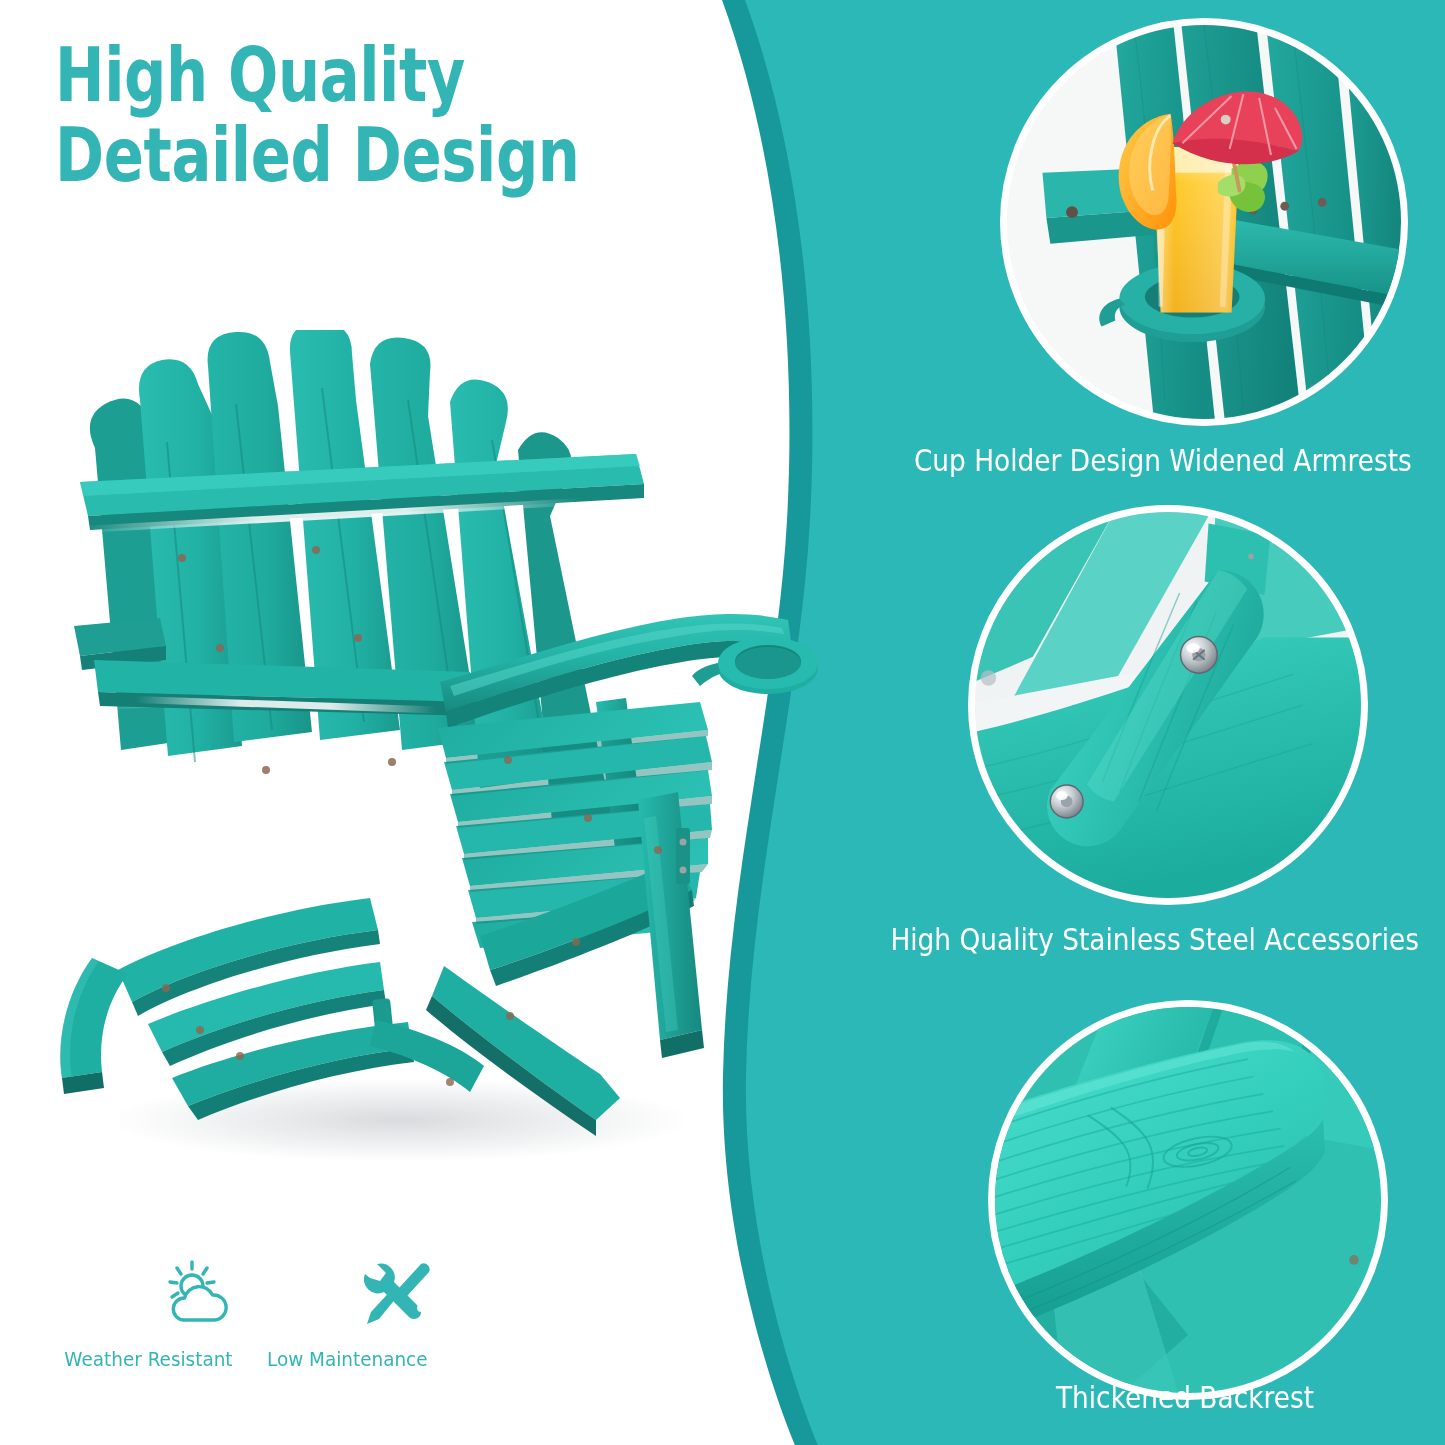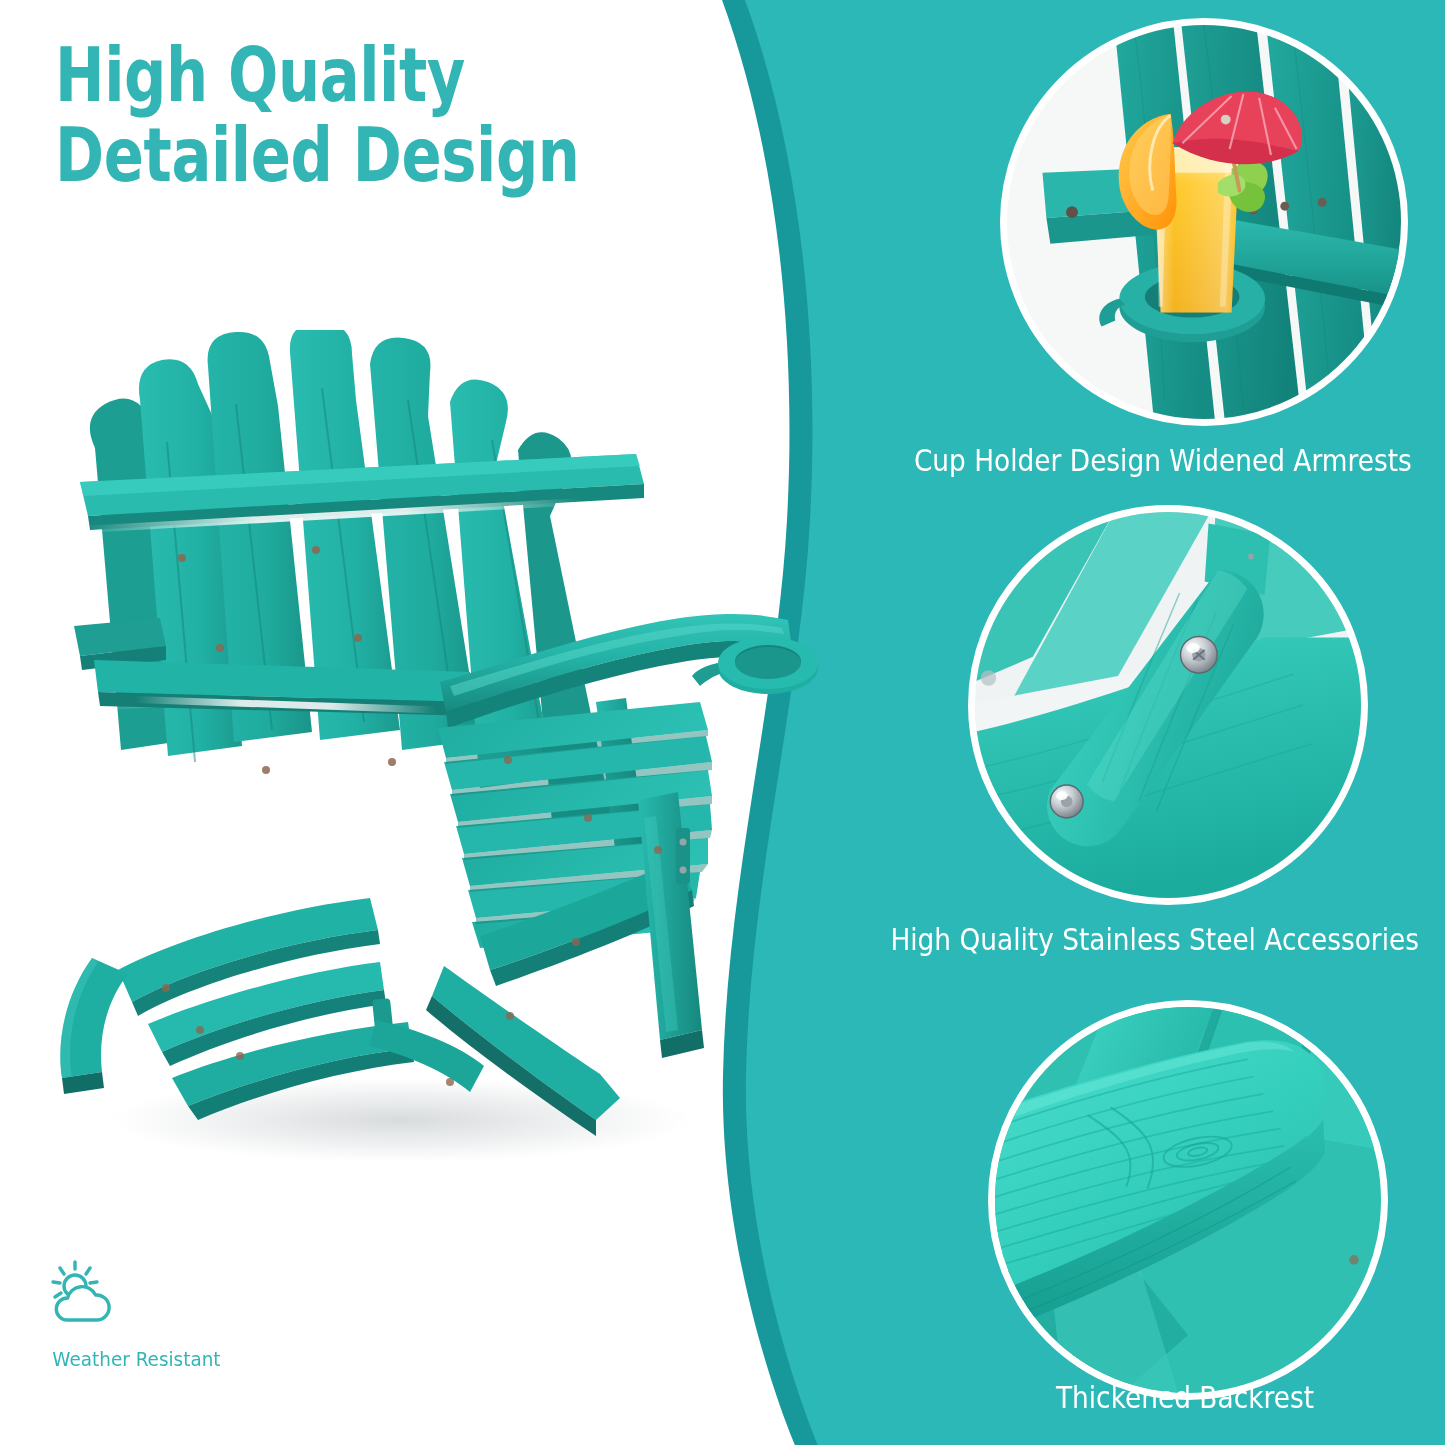--- a/index.html
+++ b/index.html
@@ -58,21 +58,21 @@
     left: 45px;
     top: 1255px;
     width: 660px;
     display: flex;
     align-items: flex-start;
   }
   .feature {
     width: 195px;
     display: flex;
     flex-direction: column;
-    align-items: flex-start;
+    align-items: flex-end;
   }
   .feature .ficon {
     height: 78px;
     display: flex;
     align-items: center;
     justify-content: center;
   }
   .feature .flabel {
     margin-top: 14px;
     color: #33b5b5;
@@ -359,20 +359,39 @@
 
           <circle cx="30" cy="28" r="11" fill="none" stroke="#33b5b5" stroke-width="3.4"></circle>
 
           <path d="M22,62 a11,11 0 0 1 0.6,-22 a15,15 0 0 1 28,-3 a12,12 0 0 1 2,25 Z" fill="#ffffff" stroke="#33b5b5" stroke-width="3.4" stroke-linejoin="round"></path>
         </svg>
       </div>
       <div class="flabel">Weather Resistant</div>
     </div>
 
 
+    <div class="feature">
+      <div class="ficon">
+        <svg width="78" height="72" viewBox="0 0 78 72">
+
+          <g fill="#33b5b5">
+            <path d="M8,16 a14,14 0 0 0 19,18 L52,59 a7,7 0 0 0 10,-10 L37,24 A14,14 0 0 0 20,6
+                     l9,9 -6,8 -10,-3 Z"></path>
+          </g>
+
+          <g fill="#33b5b5">
+            <path d="M64,6 a6,6 0 0 1 8,8 L50,38 l-8,-8 Z"></path>
+            <path d="M44,34 l-6,-6 -24,26 -4,12 12,-5 Z"></path>
+          </g>
+
+          <circle cx="64" cy="50" r="4" fill="#ffffff" opacity="0.9"></circle>
+        </svg>
+      </div>
+      <div class="flabel">Low Maintenance</div>
+    </div>
   </div>
 
   <div class="inset" id="inset1">
     <svg viewBox="0 0 400 400">
       <defs>
         <linearGradient id="bgSlatA" x1="0" y1="0" x2="1" y2="0.2">
           <stop offset="0%" stop-color="#22A99E"></stop>
             <stop offset="100%" stop-color="#158D84"></stop>
         </linearGradient>
         <linearGradient id="bgSlatB" x1="0" y1="0" x2="1" y2="0.2">

